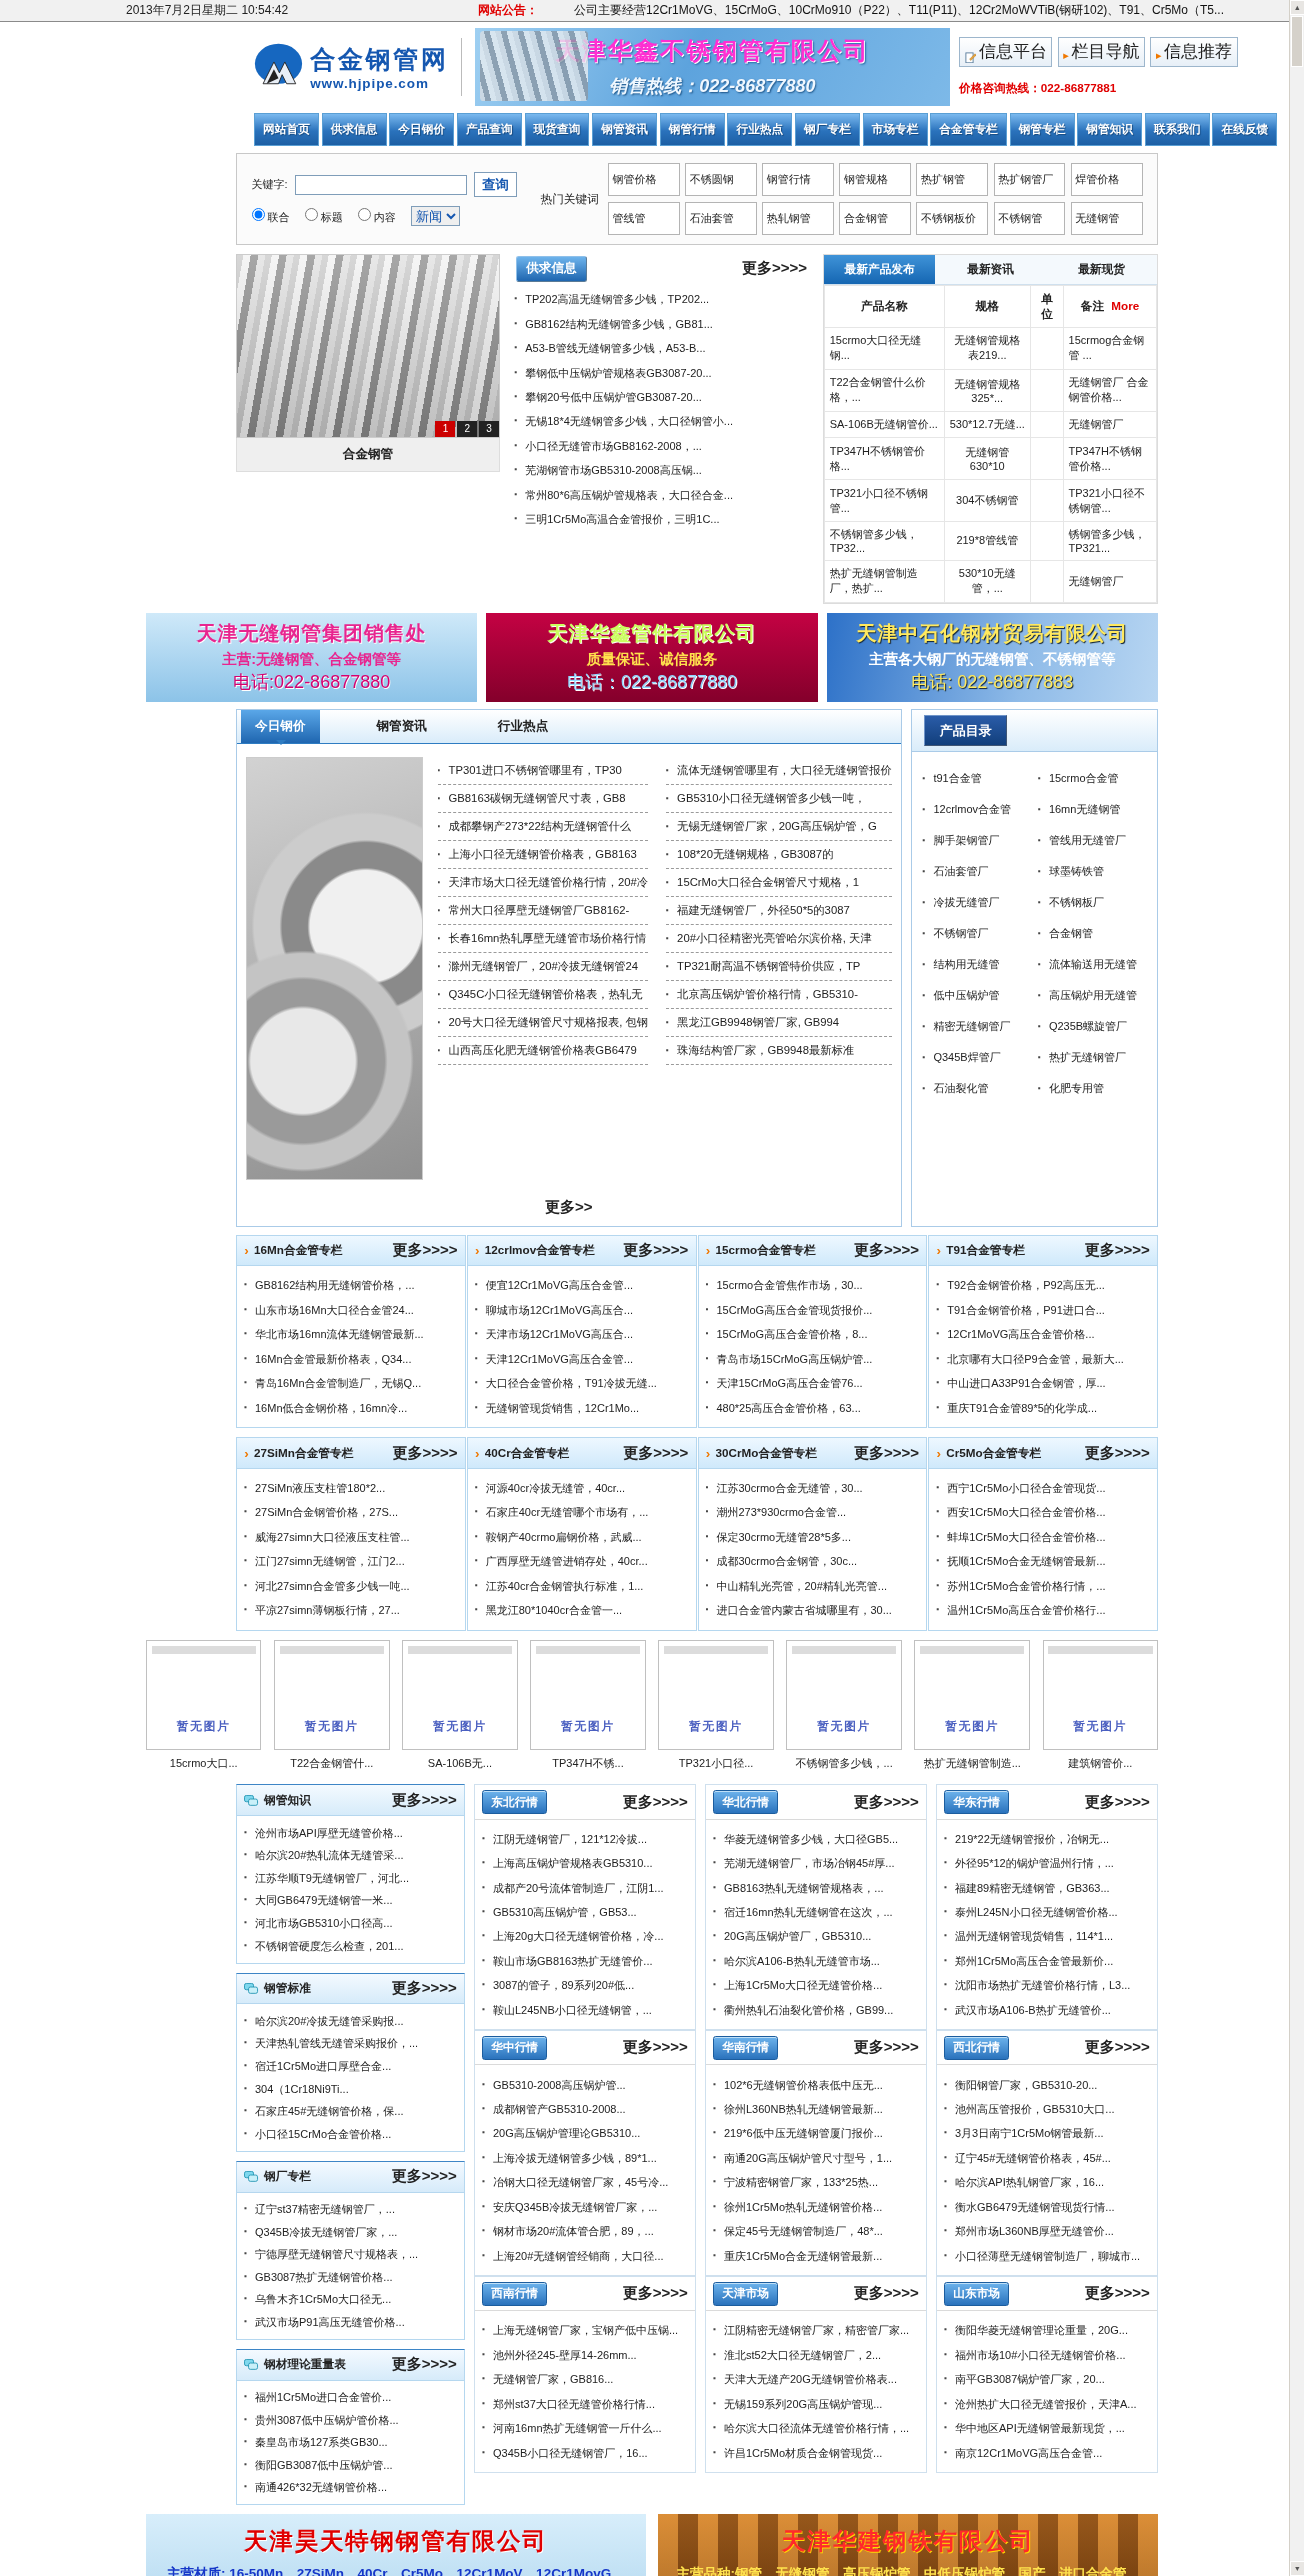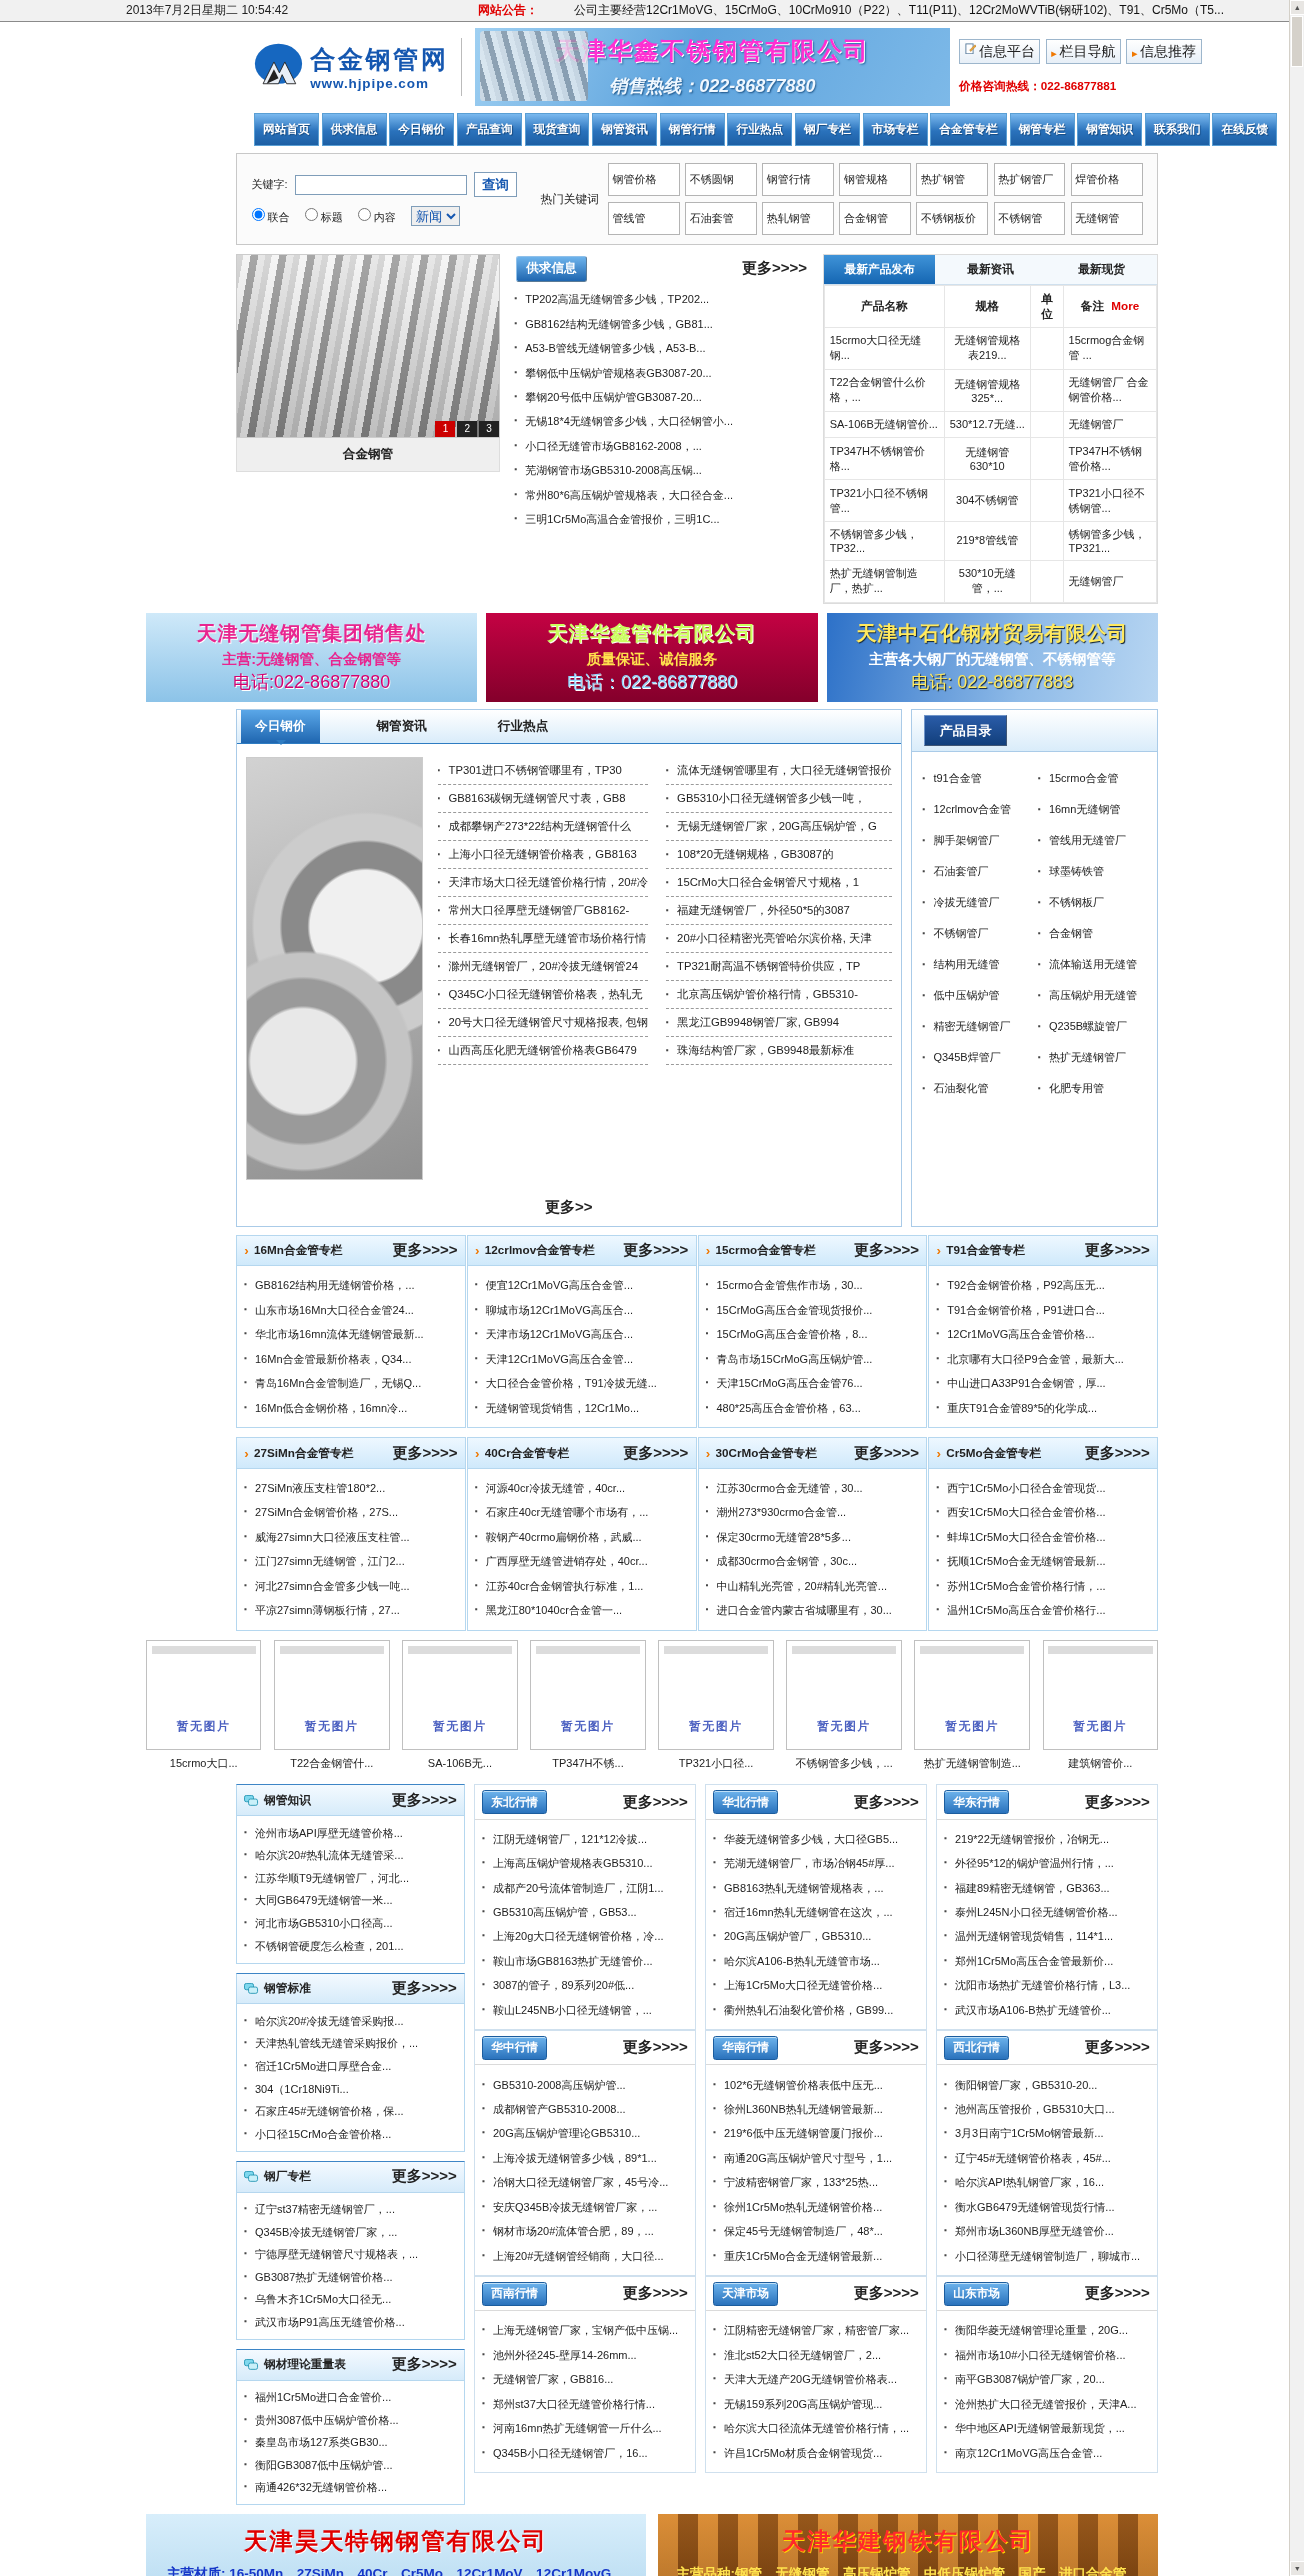--- a/index.html
+++ b/index.html
@@ -14,21 +14,21 @@
   .logo-wrap{display:flex;align-items:center;gap:7.2px;margin-left:108px}
   .site-name{color:#1557b0;font-size:25px;font-weight:bold;letter-spacing:2.7px}
   .site-url{color:#1557b0;font-weight:bold;font-size:13.5px;letter-spacing:0.9px}
   .vdiv{width:0.9px;height:58px;background:#bbb;margin:0 12.6px}
   .banner{flex:1;height:78px;background:linear-gradient(115deg,#9fd0f2 0%,#5da3dd 45%,#7db9e8 100%);position:relative;overflow:hidden;padding:7.2px 9px;text-align:center}
   .banner-title{font-size:24.4px;font-weight:bold;color:#ff2fd2;text-shadow:0.9px 0.9px 0 #fff,1.8px 1.8px 1.8px #2a6aa8;letter-spacing:1.8px}
   .banner-hot{font-size:18px;font-weight:bold;font-style:italic;color:#f0f8ff;text-shadow:0.9px 0.9px 1.8px #1a5286;margin-top:7.2px}
   .pipes{position:absolute;left:5.4px;top:3.6px;width:108px;height:70px;background:repeating-linear-gradient(75deg,#d8dde2 0 5.4px,#8b98a5 5.4px 11px,#e8ecef 11px 16.3px);opacity:.8;border-radius:3.6px}
   .quick{width:208px;padding:0 9px}
   .quick-row{display:flex;gap:5.4px}
-  .qbtn{display:flex;align-items:flex-start;gap:2.7px;border:0.9px solid #9db6cc;background:linear-gradient(#fff,#e7eff7);padding:2.7px 4.5px;font-size:14px;cursor:pointer;white-space:nowrap}
+  .qbtn{display:flex;align-items:flex-end;gap:2.7px;border:0.9px solid #9db6cc;background:linear-gradient(#fff,#e7eff7);padding:2.7px 4.5px;font-size:17px;cursor:pointer;white-space:nowrap}
   .arrow-ico::before{content:"▶";color:#f07800;font-size:7.2px}
   .price-hot{color:#e00000;font-weight:bold;font-size:11.7px;margin-top:14.5px;white-space:nowrap}
   
   .nav{display:flex;gap:2.7px;padding-left:108px;margin-top:1.8px}
   .nav-item{background:linear-gradient(#7ab9ef,#2a72bc 55%,#1d5fa4);color:#fff;font-weight:bold;font-size:11.7px;padding:8.1px 8.1px;border:0.9px solid #5a9fd4;text-shadow:0.9px 0.9px 0.9px #17497e;cursor:pointer;white-space:nowrap}
   
   .search{border:0.9px solid #c8c8c8;background:#fbfbfb;margin:7.2px 0 5.4px 90px;padding:9px 14.5px;display:flex;gap:23.5px;align-items:center}
   .skey .row1{display:flex;align-items:center;gap:7.2px}
   .skey input[type=text]{width:172px;height:20px;border:0.9px solid #7f9db9;background:#fff}
   .sbtn{border:0.9px solid #7f9db9;background:#fff;color:#1557b0;font-weight:bold;padding:2.7px 7.2px;cursor:pointer}

